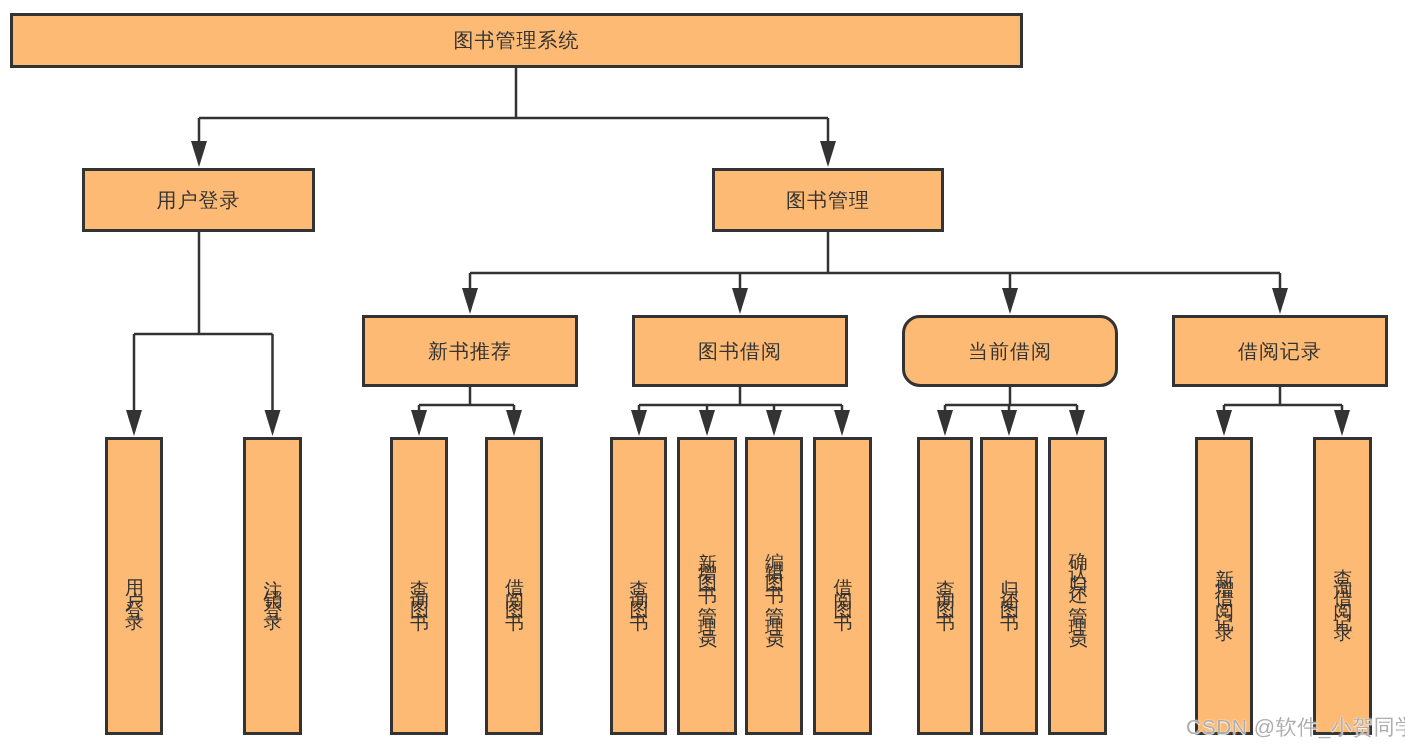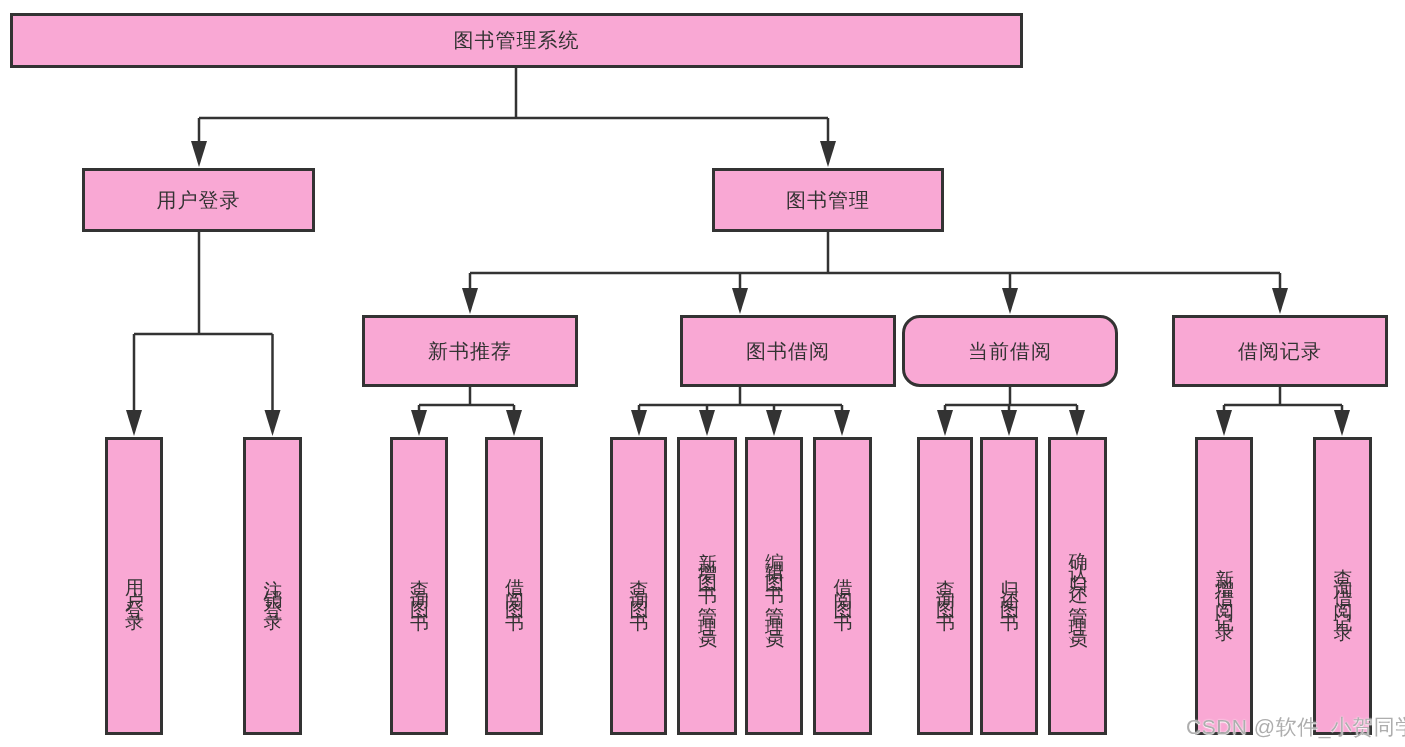--- a/index.html
+++ b/index.html
@@ -15,21 +15,21 @@
   svg.connectors {
     position: absolute;
     left: 0; top: 0;
     width: 1405px; height: 747px;
     z-index: 0;
   }
   .node {
     position: absolute;
     box-sizing: border-box;
     border: 3px solid #333333;
-    background: #f9a8d4;
+    background: #fdba74;
     display: flex;
     align-items: center;
     justify-content: center;
     z-index: 1;
   }
   .hnode { font-size: 20px; letter-spacing: 1px; }
   .vnode { font-size: 19px; }
   .vnode .vtext {
     writing-mode: vertical-rl;
     text-orientation: mixed;
@@ -49,21 +49,21 @@
     white-space: nowrap;
   }
   
   .n-root  { left: 10px;  top: 13px;  width: 1013px; height: 55px; }
   
   .n-ulogin { left: 82px;  top: 168px; width: 233px; height: 64px; }
   .n-bmgmt  { left: 712px; top: 168px; width: 232px; height: 64px; align-items: center; }
   
   .n-l3 { top: 315px; height: 72px; width: 216px; }
   .n-recommend { left: 362px; }
-  .n-borrow    { left: 632px; margin-left: 48px; }
+  .n-borrow    { left: 632px; }
   .n-current   { left: 902px; border-radius: 18px; }
   .n-records   { left: 1172px; }
   
   .leaf { top: 437px; height: 298px; }
   .n-leaf0  { left: 105px;  width: 58px; }
   .n-leaf1  { left: 243px;  width: 59px; }
   .n-leaf2  { left: 390px;  width: 58px; }
   .n-leaf3  { left: 485px;  width: 58px; }
   .n-leaf4  { left: 610px;  width: 57px; }
   .n-leaf5  { left: 677px;  width: 60px; }

